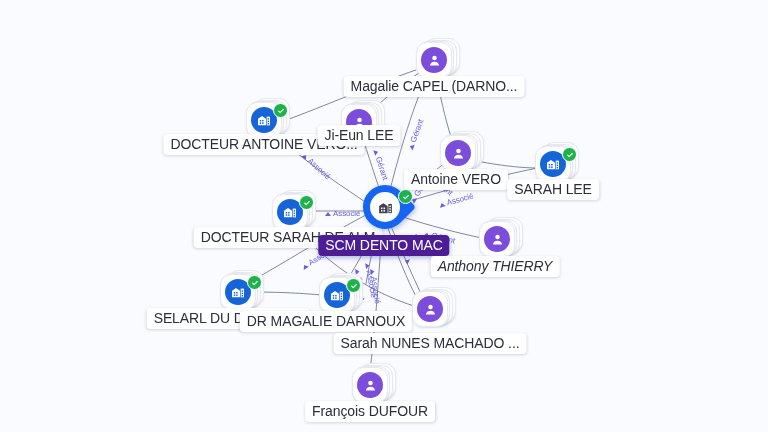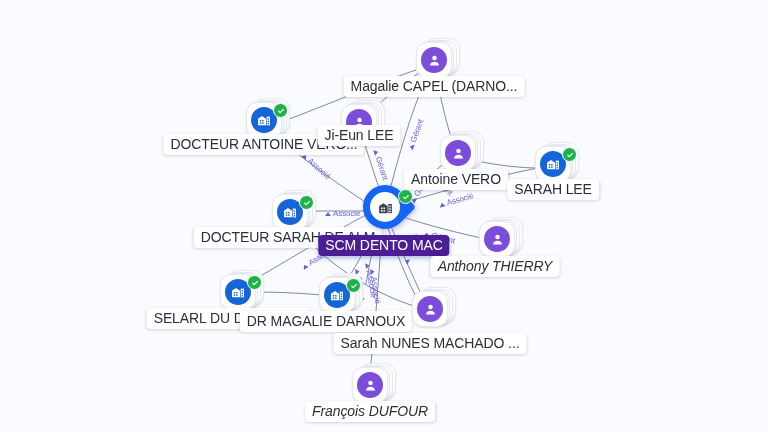--- a/index.html
+++ b/index.html
@@ -394,16 +394,16 @@
         <div class="stack s2"></div>
         <div class="stack s1"></div>
         <div class="stack s0"></div>
         <div class="avatar">
           <svg viewBox="0 0 24 24">
             <circle cx="12" cy="8" r="3.6" fill="#fff"></circle>
             <path d="M4.8 20c0-3.9 3.3-6.2 7.2-6.2S19.2 16.1 19.2 20z" fill="#fff"></path>
           </svg>
         </div>
       </div>
-      <div class="label" style="left: 370px; top: 401px; font-style: italic;">François DUFOUR</div>
+      <div class="label" style="left: 370px; top: 401px;">François DUFOUR</div>
     </div>
 
 </div>
 
 </body></html>

